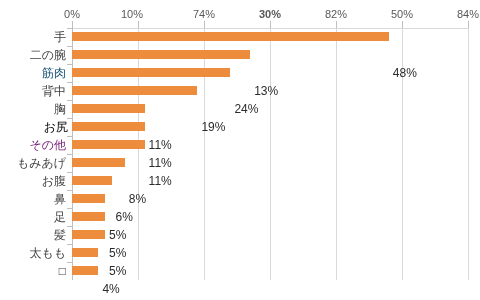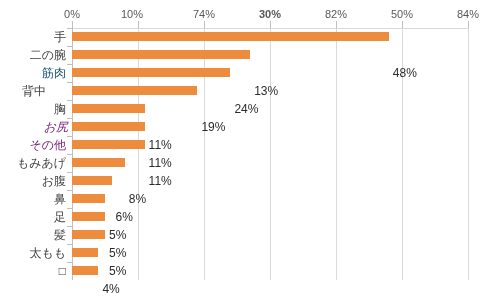--- a/index.html
+++ b/index.html
@@ -132,25 +132,25 @@
       <div class="x-tick-mark" style="left: 468px; background: rgb(191, 191, 191);"></div>
     </div>
 
   <div id="y-axis">
       <div class="y-label" style="top: 28px; left: 2px; width: 64px; color: rgb(64, 64, 64);">手</div>
       <div class="x-tick-mark" style="left: 67px; top: 28px; width: 5px; height: 1px; background: rgb(191, 191, 191);"></div>
       <div class="y-label" style="top: 46px; left: 2px; width: 64px; color: rgb(64, 64, 64);">二の腕</div>
       <div class="x-tick-mark" style="left: 67px; top: 46px; width: 5px; height: 1px; background: rgb(191, 191, 191);"></div>
       <div class="y-label" style="top: 64px; left: 2px; width: 64px; color: #0c4a6e;">筋肉</div>
       <div class="x-tick-mark" style="left: 67px; top: 64px; width: 5px; height: 1px; background: rgb(191, 191, 191);"></div>
-      <div class="y-label" style="top: 82px; left: 2px; width: 64px; color: rgb(64, 64, 64); text-align: center;">背中</div>
+      <div class="y-label" style="top: 82px; left: 2px; width: 64px; color: rgb(64, 64, 64);">背中</div>
       <div class="x-tick-mark" style="left: 67px; top: 82px; width: 5px; height: 1px; background: rgb(191, 191, 191);"></div>
       <div class="y-label" style="top: 100px; left: 2px; width: 64px; color: rgb(64, 64, 64);">胸</div>
       <div class="x-tick-mark" style="left: 67px; top: 100px; width: 5px; height: 1px; background: rgb(191, 191, 191);"></div>
-      <div class="y-label" style="top: 118px; left: 4px; width: 64px; color: #701a75; font-style: italic;">お尻</div>
+      <div class="y-label" style="top: 118px; left: 4px; width: 64px; color: #000000;">お尻</div>
       <div class="x-tick-mark" style="left: 67px; top: 118px; width: 5px; height: 1px; background: rgb(191, 191, 191);"></div>
       <div class="y-label" style="top: 136px; left: 2px; width: 64px; color: #701a75;">その他</div>
       <div class="x-tick-mark" style="left: 67px; top: 136px; width: 5px; height: 1px; background: rgb(191, 191, 191);"></div>
       <div class="y-label" style="top: 154px; left: 2px; width: 64px; color: rgb(64, 64, 64);">もみあげ</div>
       <div class="x-tick-mark" style="left: 67px; top: 154px; width: 5px; height: 1px; background: rgb(191, 191, 191);"></div>
       <div class="y-label" style="top: 172px; left: 2px; width: 64px; color: rgb(64, 64, 64);">お腹</div>
       <div class="x-tick-mark" style="left: 67px; top: 172px; width: 5px; height: 1px; background: rgb(191, 191, 191);"></div>
       <div class="y-label" style="top: 190px; left: 2px; width: 64px; color: rgb(64, 64, 64);">鼻</div>
       <div class="x-tick-mark" style="left: 67px; top: 190px; width: 5px; height: 1px; background: rgb(191, 191, 191);"></div>
       <div class="y-label" style="top: 208px; left: 2px; width: 64px; color: rgb(64, 64, 64);">足</div>

